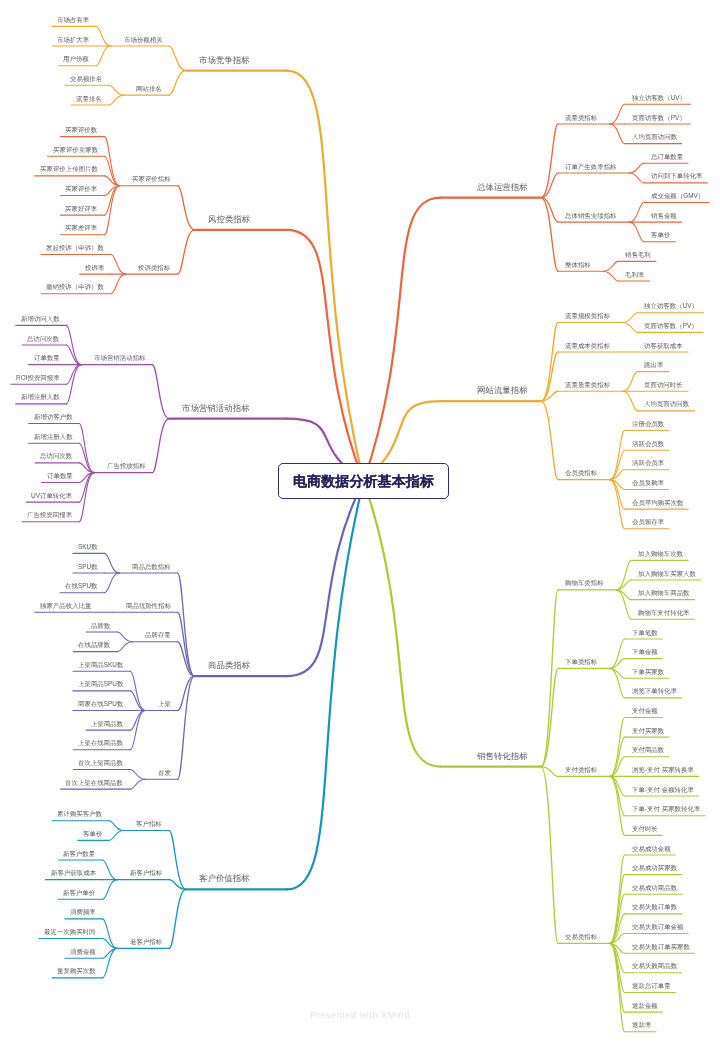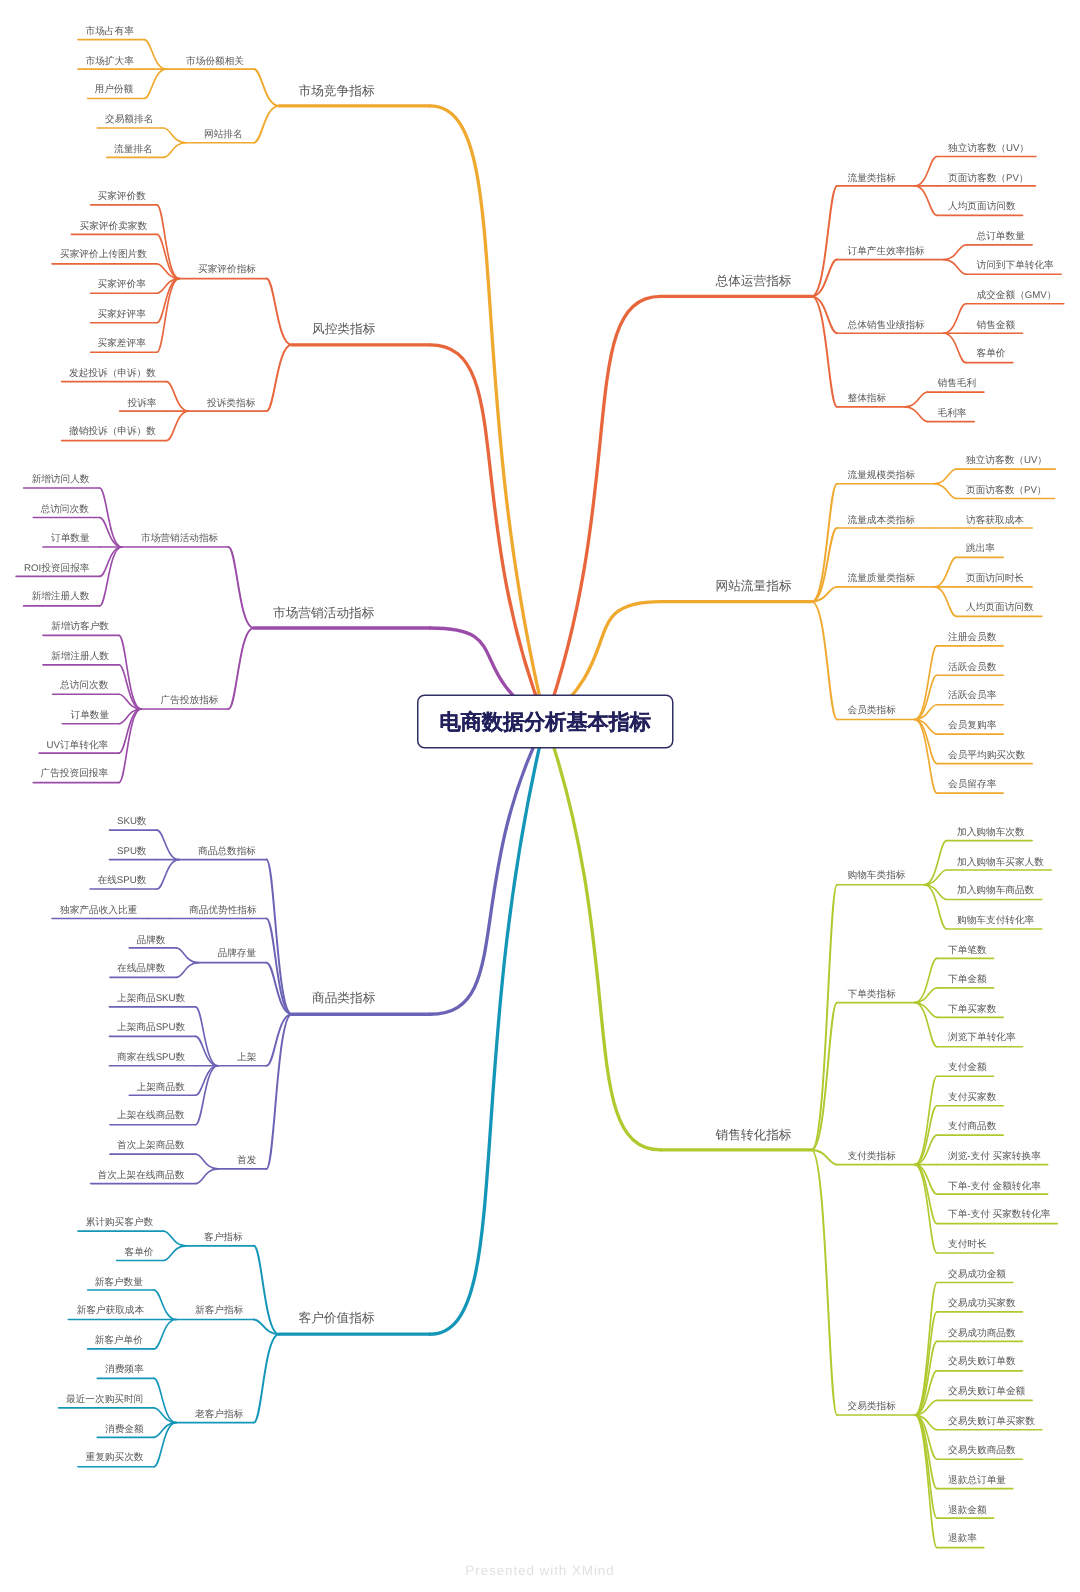--- a/index.html
+++ b/index.html
@@ -400,14 +400,14 @@
       <div class="node n-leaf" style="left: 631.596px; top: 904.46px;">交易失败订单数</div>
       <div class="node n-leaf" style="left: 631.596px; top: 924.1px;">交易失败订单金额</div>
       <div class="node n-leaf" style="left: 631.596px; top: 943.74px;">交易失败订单买家数</div>
       <div class="node n-leaf" style="left: 631.596px; top: 963.38px;">交易失败商品数</div>
       <div class="node n-leaf" style="left: 631.596px; top: 983.02px;">退款总订单量</div>
       <div class="node n-leaf" style="left: 631.596px; top: 1002.66px;">退款金额</div>
       <div class="node n-leaf" style="left: 631.596px; top: 1022.3px;">退款率</div>
     </div>
   <div id="rootbox" style="left: 278.1px; top: 463px; width: 171px; height: 36px;"></div>
   <div id="roottext" style="left: 293.1px; top: 473.8px;">电商数据分析基本指标</div>
-  <div id="footer" style="top: 1042px;">Presented with XMind</div>
+  <div id="footer" style="top: 1010px;">Presented with XMind</div>
 </div>
 
 </body></html>

